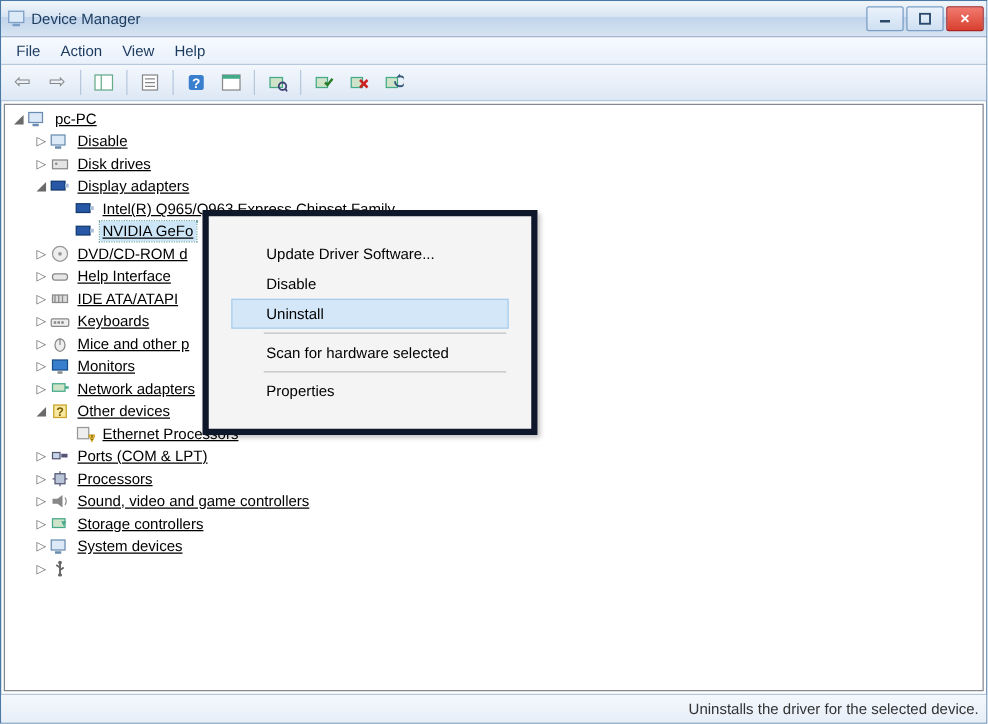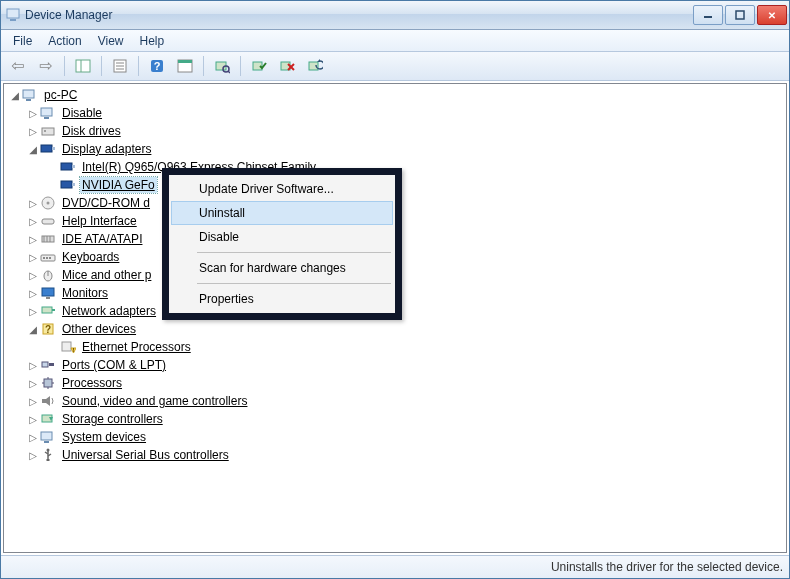--- a/index.html
+++ b/index.html
@@ -113,23 +113,23 @@
   }
   .indent0 { padding-left: 4px; }
   .indent1 { padding-left: 22px; }
   .indent2 { padding-left: 42px; }
   
   .ctxmenu {
     position:absolute;
     left: 158px; top: 84px;
     width: 222px;
     background:#f4f4f4;
-    border:7px solid #0f172a;
+    border:5px solid #0f172a;
     box-shadow: 2px 2px 4px rgba(0,0,0,0.25);
-    padding:2px;
+    padding:18px;
     font-size:12px;
   }
   .ctxitem {
     padding: 5px 10px 5px 28px;
     color:#000;
   }
   .ctxitem.hover {
     background:#d4e7f8;
     border:1px solid #a7cdee;
     padding:4px 9px 4px 27px;
@@ -499,29 +499,28 @@
     <div class="treerow indent1">
       <span class="twisty">▷</span>
       <span class="glyph">
           <svg width="16" height="16">
             <line x1="8" y1="2" x2="8" y2="14" stroke="#666" stroke-width="1.5"></line>
             <circle cx="8" cy="3" r="1.5" fill="#666"></circle>
             <path d="M8 7 l-3 -2 M8 9 l3 -2" fill="none" stroke="#666" stroke-width="1.5"></path>
             <rect x="6.5" y="12" width="3" height="2" fill="#666"></rect>
           </svg>
         </span>
-      <span class="label">Universal Serial Bus controllers</span>
     </div>
 
     <div class="ctxmenu">
       <div class="ctxitem">Update Driver Software...</div>
+      <div class="ctxitem">Disable</div>
       <div class="ctxitem hover">Uninstall</div>
-      <div class="ctxitem">Disable</div>
       <div class="ctxsep"></div>
-      <div class="ctxitem">Scan for hardware changes</div>
+      <div class="ctxitem">Scan for hardware selected</div>
       <div class="ctxsep"></div>
       <div class="ctxitem bold">Properties</div>
     </div>
 
   </div>
 
   <div class="statusbar">
     <span>Uninstalls the driver for the selected device.</span>
   </div>
 

